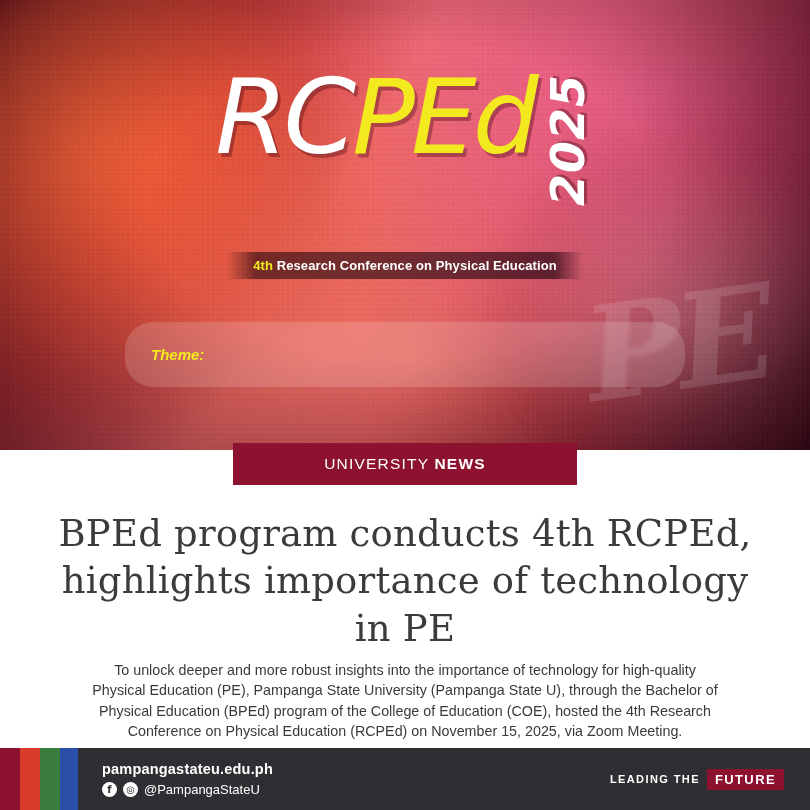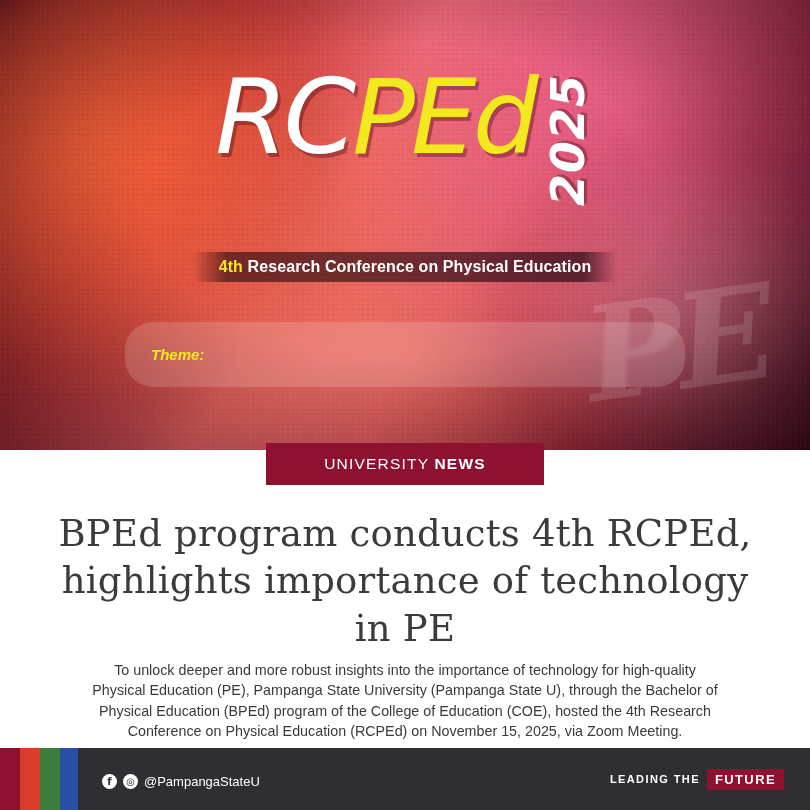--- a/index.html
+++ b/index.html
@@ -92,21 +92,21 @@
     text-shadow: 2px 3px 0 rgba(60,0,15,.35);
   }
   .subtitle-bar {
     position: absolute; left: 0; right: 0; top: 252px;
     text-align: center;
   }
   .subtitle {
     display: inline-block;
     background: linear-gradient(90deg, rgba(20,0,8,0.0) 0%, rgba(25,0,10,0.55) 8%, rgba(25,0,10,0.62) 92%, rgba(20,0,8,0.0) 100%);
     color: #ffffff;
-    font-size: 16px; font-weight: 700;
+    font-size: 13px; font-weight: 700;
     padding: 6px 26px;
     letter-spacing: .1px;
   }
   .subtitle .ord { color: #f2ea1f; }
 
   .theme-pill {
     position: absolute; left: 50%; top: 322px;
     transform: translateX(-50%);
     width: 560px;
     background: rgba(255,255,255,0.16);
@@ -125,21 +125,21 @@
   }
 
   
   .news-tag-wrap {
     position: absolute; left: 0; right: 0; top: 443px;
     display: flex; justify-content: center;
   }
   .news-tag {
     background: #8c1230;
     color: #ffffff;
-    width: 278px;
+    width: 344px;
     text-align: center;
     padding: 12px 0;
     font-size: 15.5px;
     letter-spacing: 1.2px;
   }
   .news-tag .bold { font-weight: 700; }
 
   
   .content {
     position: absolute; left: 0; right: 0; top: 496px;
@@ -256,20 +256,21 @@
   </div>
 
   <div class="footer">
     <div class="flag">
       <i class="c1"></i>
       <i class="c2"></i>
       <i class="c3"></i>
       <i class="c4"></i>
     </div>
     <div class="footer-left">
+      <div class="site">pampangastateu.edu.ph</div>
       <div class="socials">
         <span class="s-ico">f</span>
         <span class="s-ico">◎</span>
         <span class="handle">@PampangaStateU</span>
       </div>
     </div>
     <div class="footer-right">
       <span class="lead-text">LEADING THE</span>
       <span class="future-box">FUTURE</span>
     </div>

